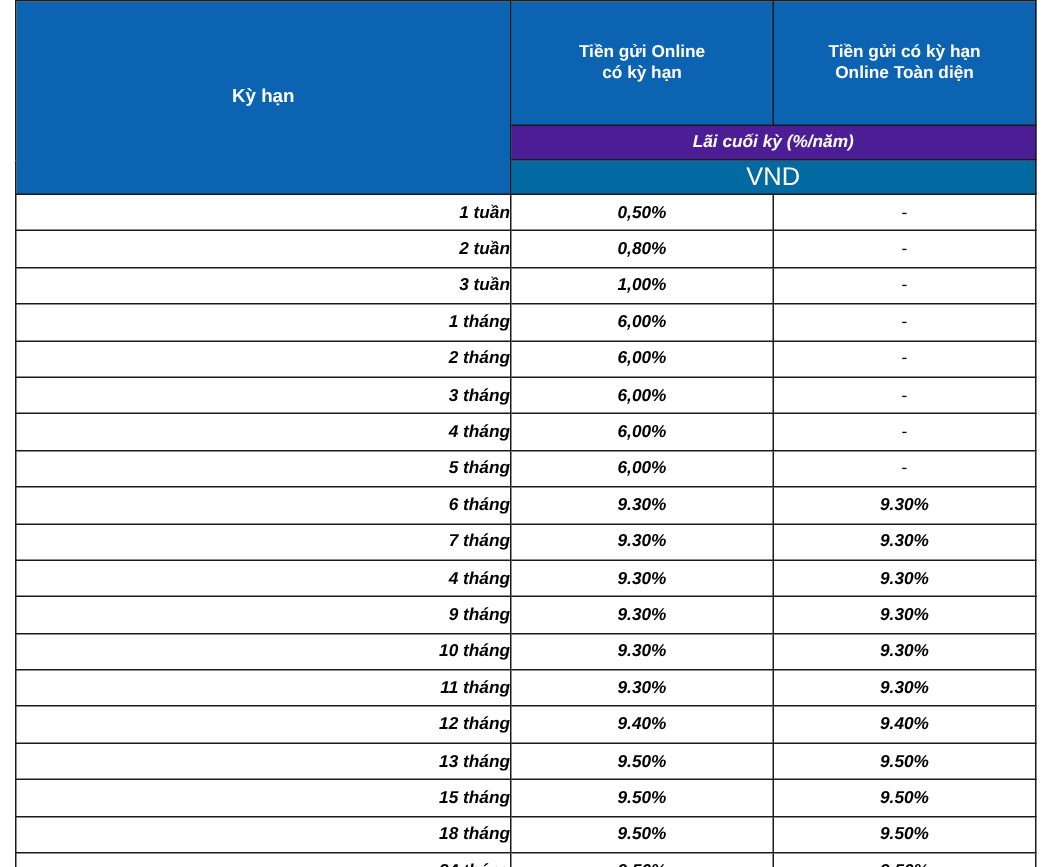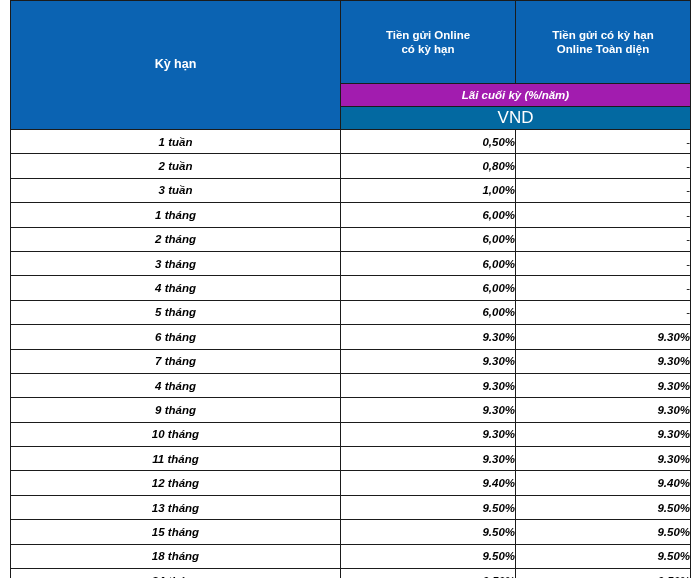--- a/index.html
+++ b/index.html
@@ -54,44 +54,44 @@
   }
   th.term-head {
     height: 86px;
     font-size: 12.5px;
   }
   th.col-head {
     height: 42px;
     padding: 20px 6px;
   }
   th.sub-head {
-    background: #a21caf;
+    background: #4c1d95;
     height: 22px;
     font-size: 11.5px;
     font-weight: bold;
     font-style: italic;
   }
   th.vnd-head {
     background: #0369a1;
     color: #ffffff;
     height: 22px;
     font-size: 17px;
     font-weight: normal;
   }
   td {
     height: 23.4px;
     font-size: 11.5px;
     font-weight: bold;
     font-style: italic;
-    text-align: right;
+    text-align: center;
     color: #000000;
     background: #ffffff;
   }
   td.term {
-    text-align: center;
+    text-align: right;
   }
   td.dash {
     font-style: normal;
     font-weight: normal;
   }
 </style>
 </head>
 <body>
 
 <div class="page">

